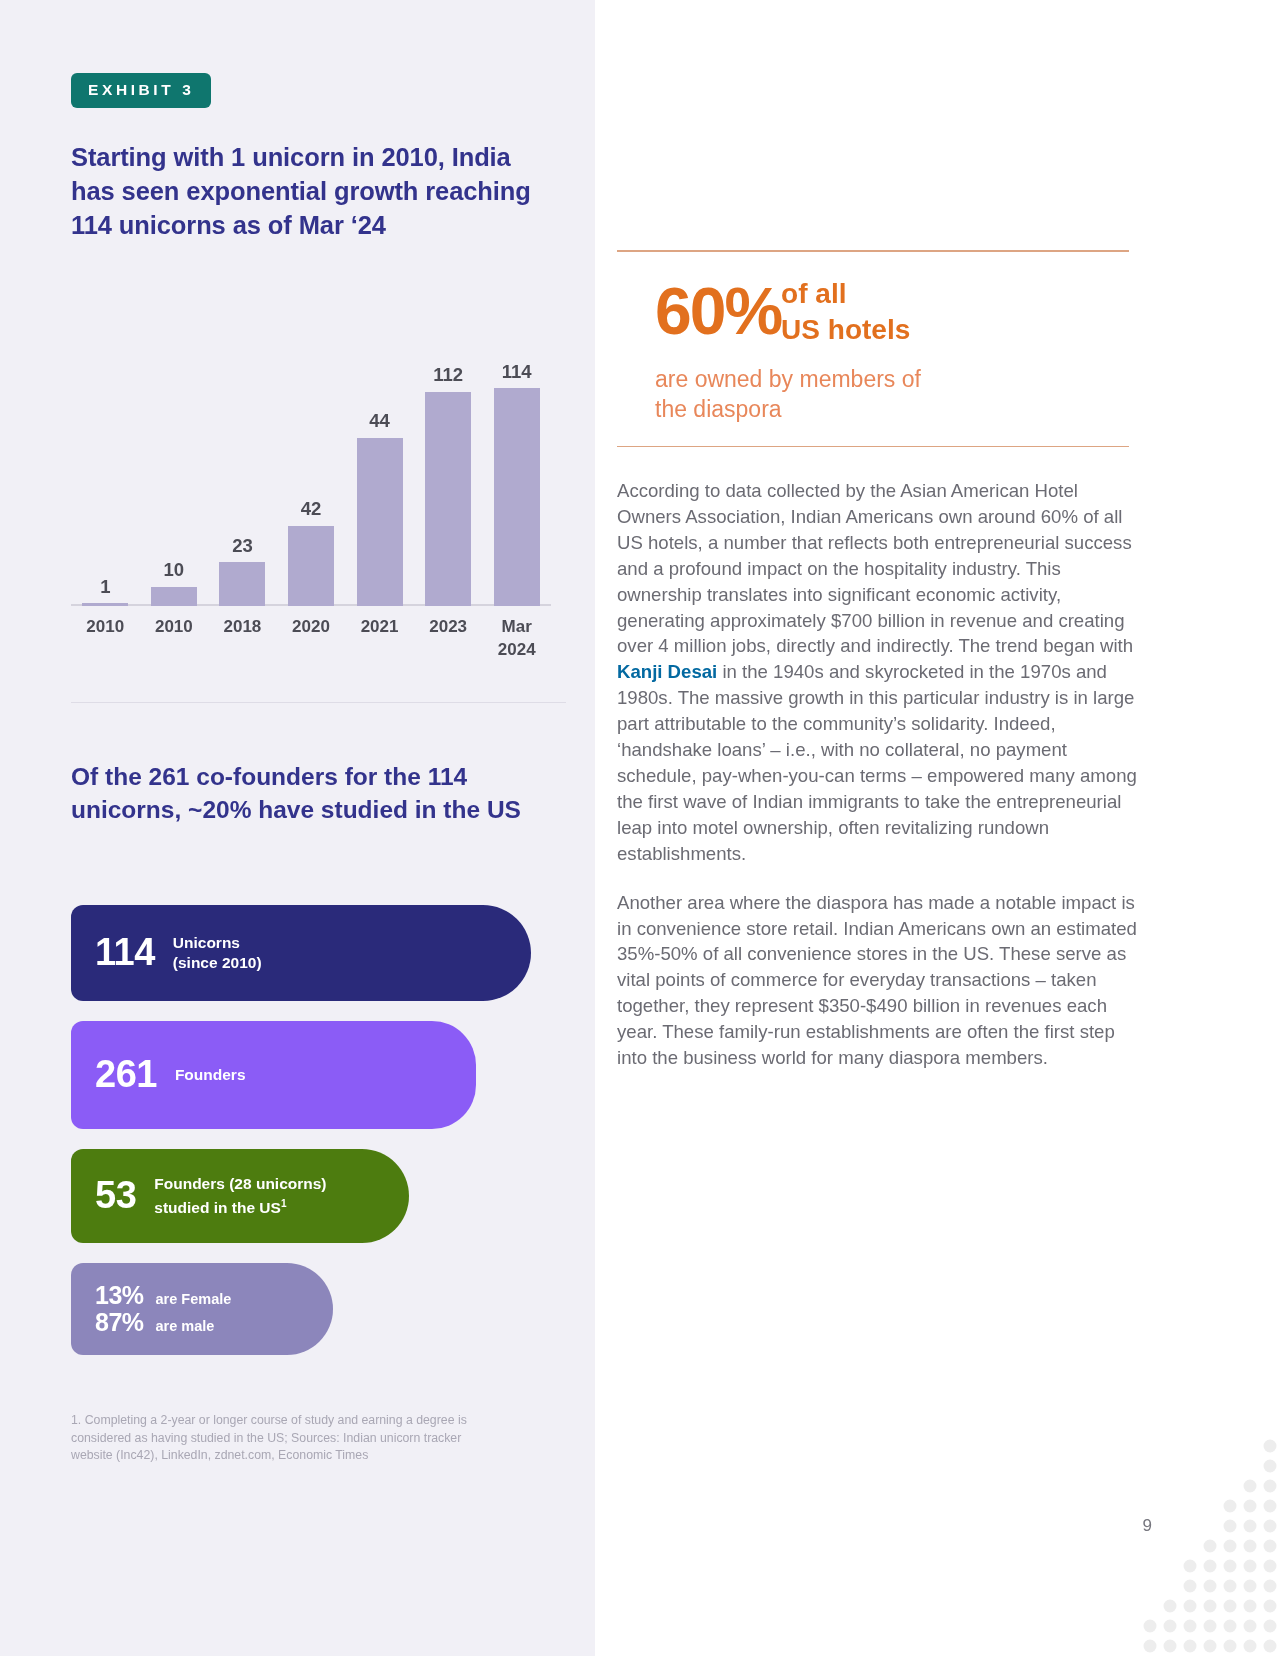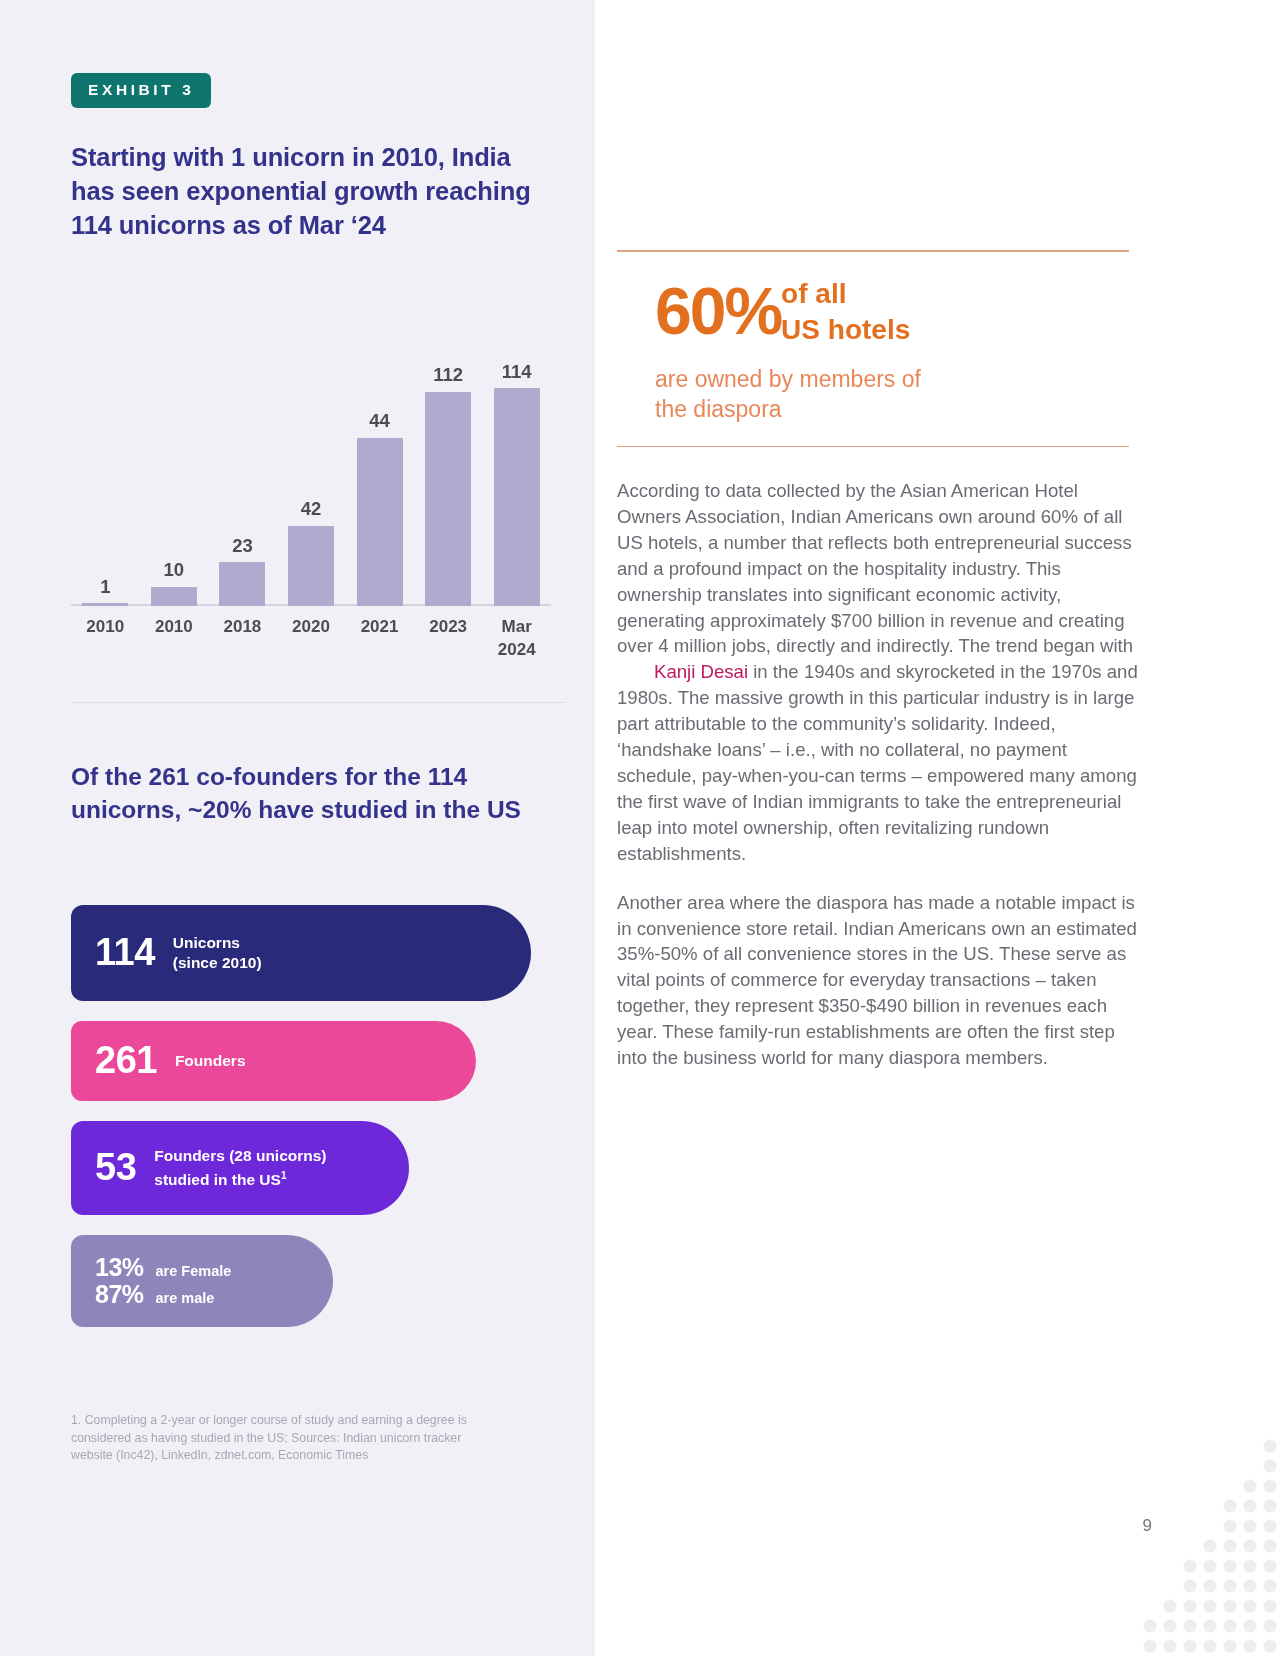--- a/index.html
+++ b/index.html
@@ -126,22 +126,22 @@
     white-space: nowrap;
   }
   .pill-label {
     font-size: 15.5px;
     font-weight: bold;
     line-height: 20px;
     margin-left: 18px;
   }
   .pill-label sup { font-size: 10px; vertical-align: super; }
   .pill-1 { background: #2a2a7a; width: 460px; height: 96px; border-radius: 12px 48px 48px 12px; }
-  .pill-2 { background: #ec4899; width: 405px; height: 80px; border-radius: 12px 44px 44px 12px; }
-  .pill-3 { background: #6d28d9; width: 338px; height: 94px; border-radius: 12px 47px 47px 12px; }
+  .pill-2 { background: #8b5cf6; width: 405px; height: 108px; border-radius: 12px 44px 44px 12px; }
+  .pill-3 { background: #4d7c0f; width: 338px; height: 94px; border-radius: 12px 47px 47px 12px; }
   .pill-4 { background: #8c86bb; width: 262px; height: 92px; border-radius: 12px 46px 46px 12px; }
   .pill-4 .stack-row { display: flex; align-items: baseline; }
   .pill-4 .pill-num { font-size: 25px; }
   .pill-4 .pill-label { font-size: 14.5px; margin-left: 12px; }
 
   .footnote {
     position: absolute; left: 71px; top: 1412px;
     width: 430px;
     color: #a9a7b4;
     font-size: 12.3px;
@@ -175,21 +175,21 @@
     font-size: 23px; color: #e8875a; line-height: 30px;
   }
 
   .body-text {
     position: absolute; left: 22px; top: 478px; width: 530px;
     color: #6b6b73;
     font-size: 18.6px;
     line-height: 25.9px;
   }
   .body-text p + p { margin-top: 23px; }
-  .body-text b { color: #be185d; font-weight: normal; margin-left: 37px; }
+  .body-text b { color: #0369a1; font-weight: bold; }
 
   .page-num {
     position: absolute; right: 128px; bottom: 120px;
     color: #76767e; font-size: 17px;
   }
   .dot-deco { position: absolute; right: 0; bottom: 0; }
 </style>
 </head>
 <body>
 

